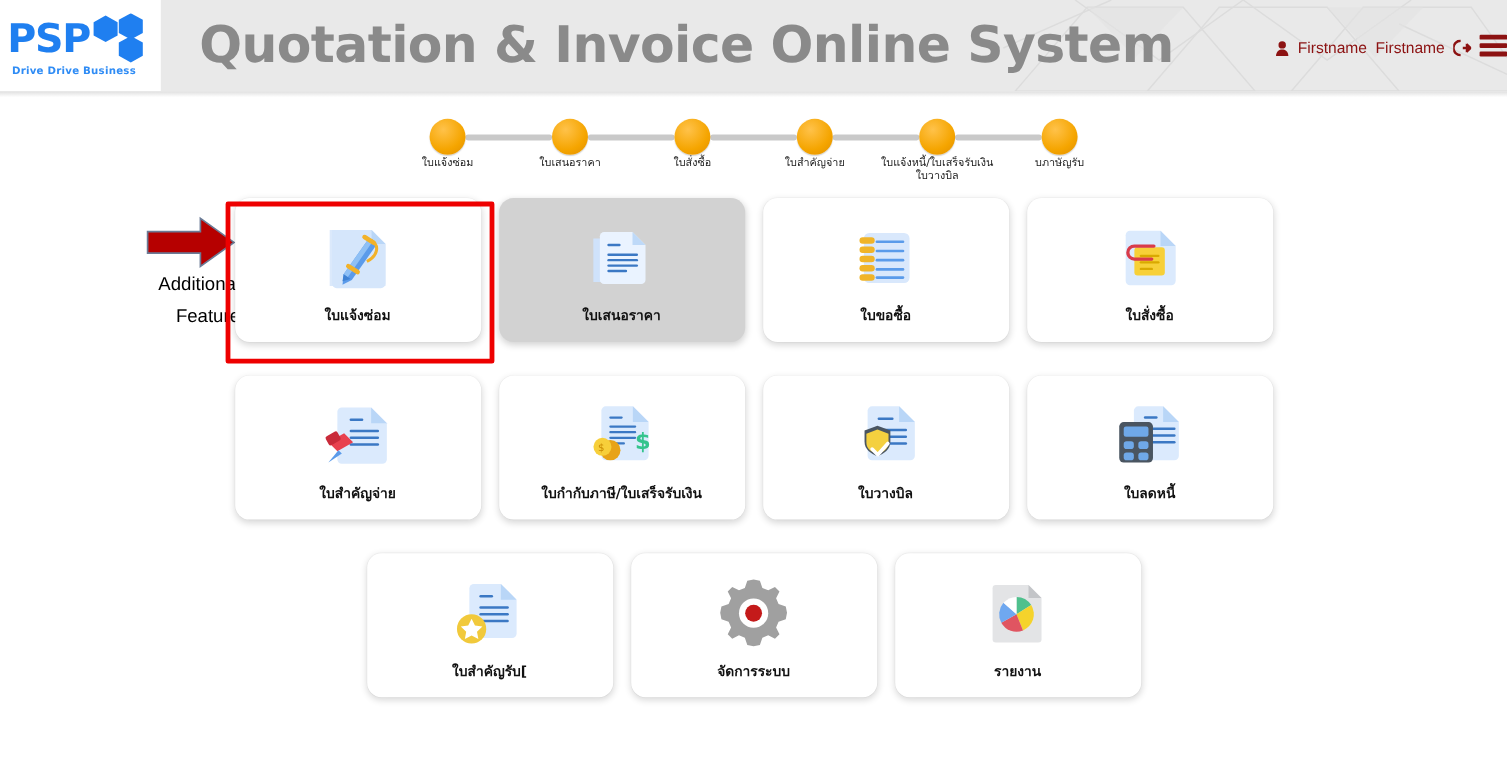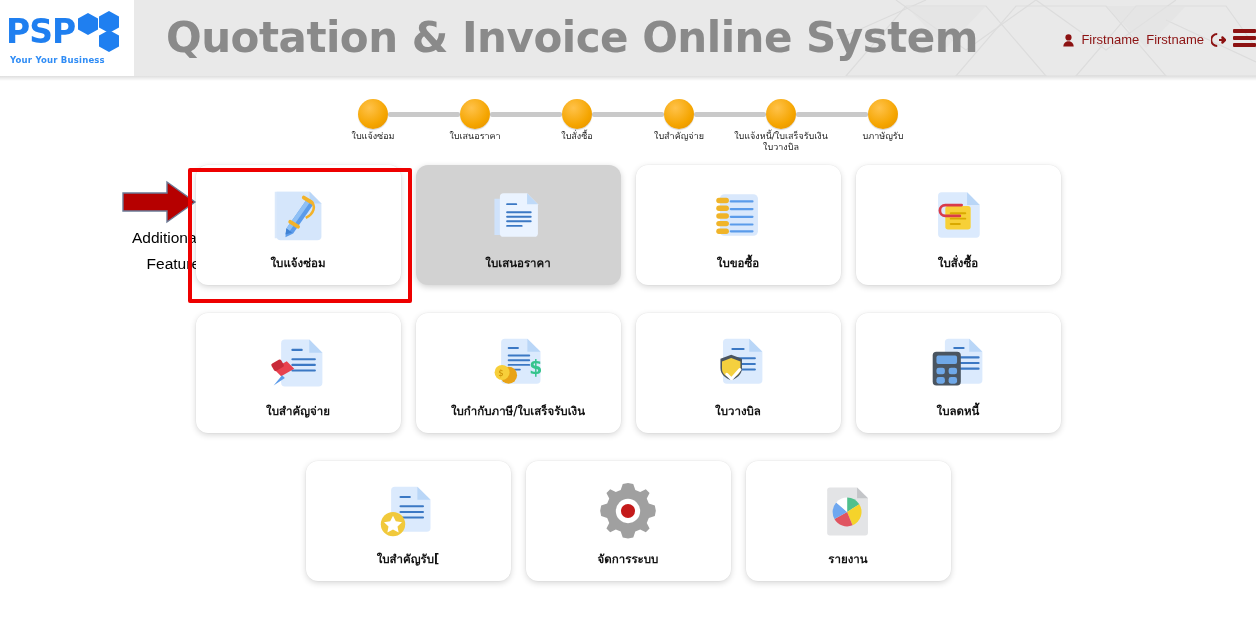--- a/index.html
+++ b/index.html
@@ -168,21 +168,21 @@
 
   <div class="logo-box">
     <div class="logo-row">
       <span class="logo-text">PSP</span>
       <svg class="logo-hex" width="46" height="42" viewBox="0 0 46 42">
         <polygon points="12,2 22,7.5 22,18.5 12,24 2,18.5 2,7.5" fill="#1f7ff0"></polygon>
         <polygon points="33,0 43,5.5 43,16.5 33,22 23,16.5 23,5.5" fill="#1f7ff0"></polygon>
         <polygon points="33,19 43,24.5 43,35.5 33,41 23,35.5 23,24.5" fill="#1f7ff0"></polygon>
       </svg>
     </div>
-    <div class="logo-tag">Your Your Business</div>
+    <div class="logo-tag">Drive Drive Business</div>
   </div>
 
   <div class="app-title">Quotation &amp; Invoice Online System</div>
 
   <div class="header-right">
     <svg width="11" height="13" viewBox="0 0 11 13">
       <circle cx="5.5" cy="3.4" r="3.1" fill="#8c1212"></circle>
       <path d="M0.3 12.6 C0.6 8.6 3 7.2 5.5 7.2 C8 7.2 10.4 8.6 10.7 12.6 Z" fill="#8c1212"></path>
     </svg>
     <span class="hr-name">Firstname</span>

